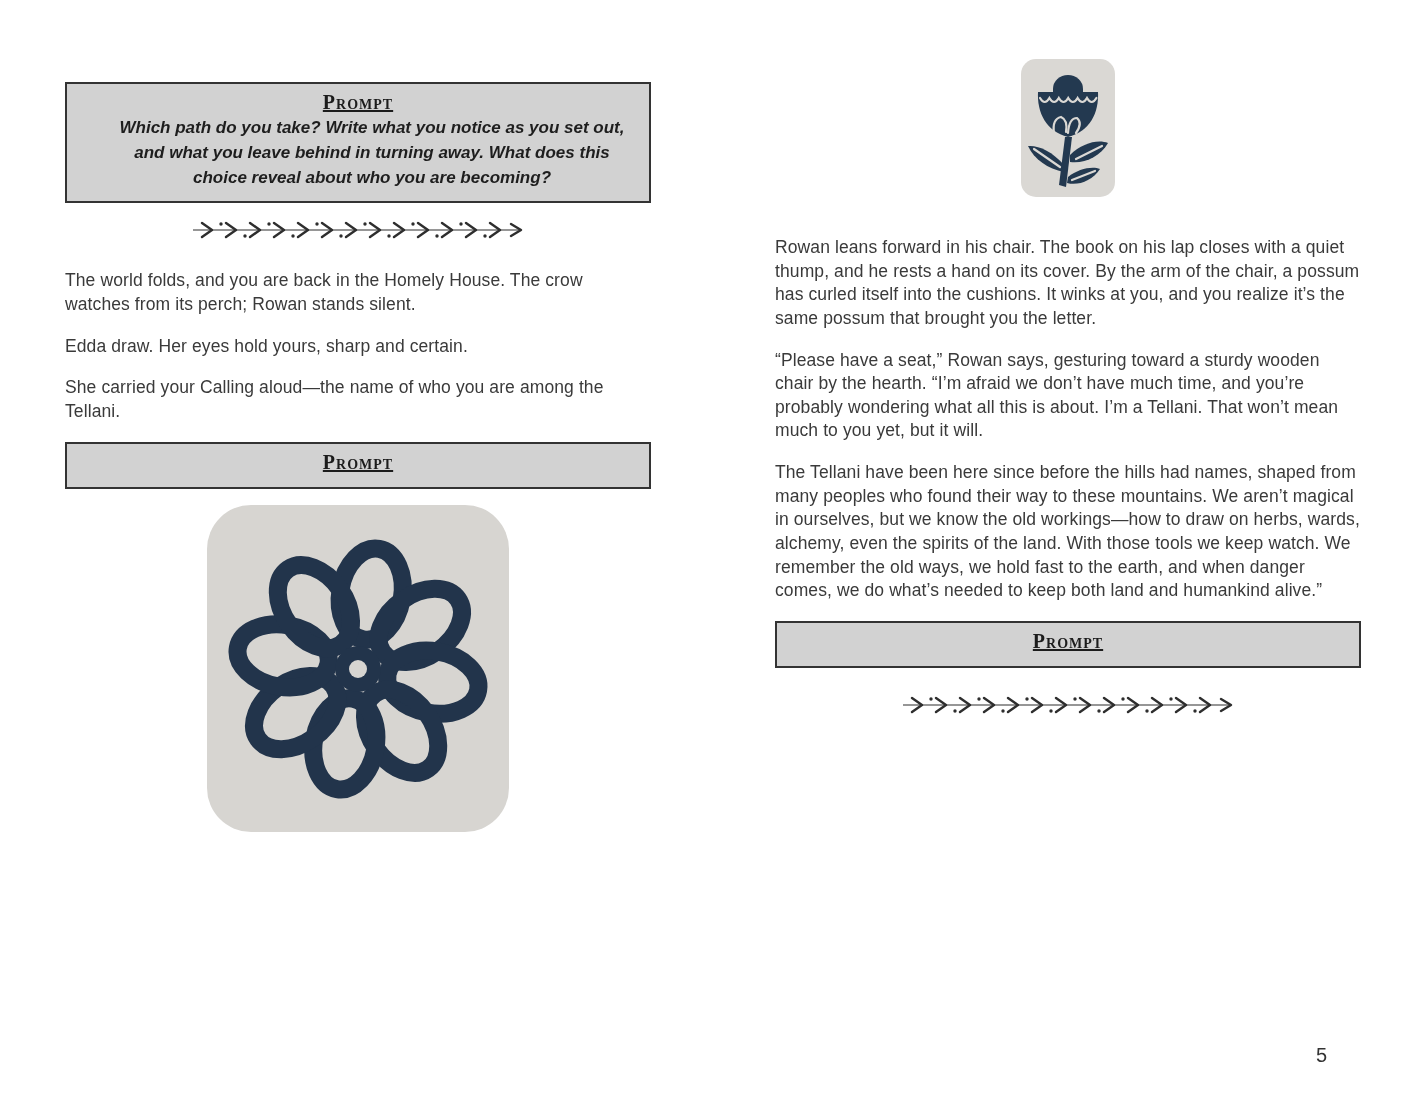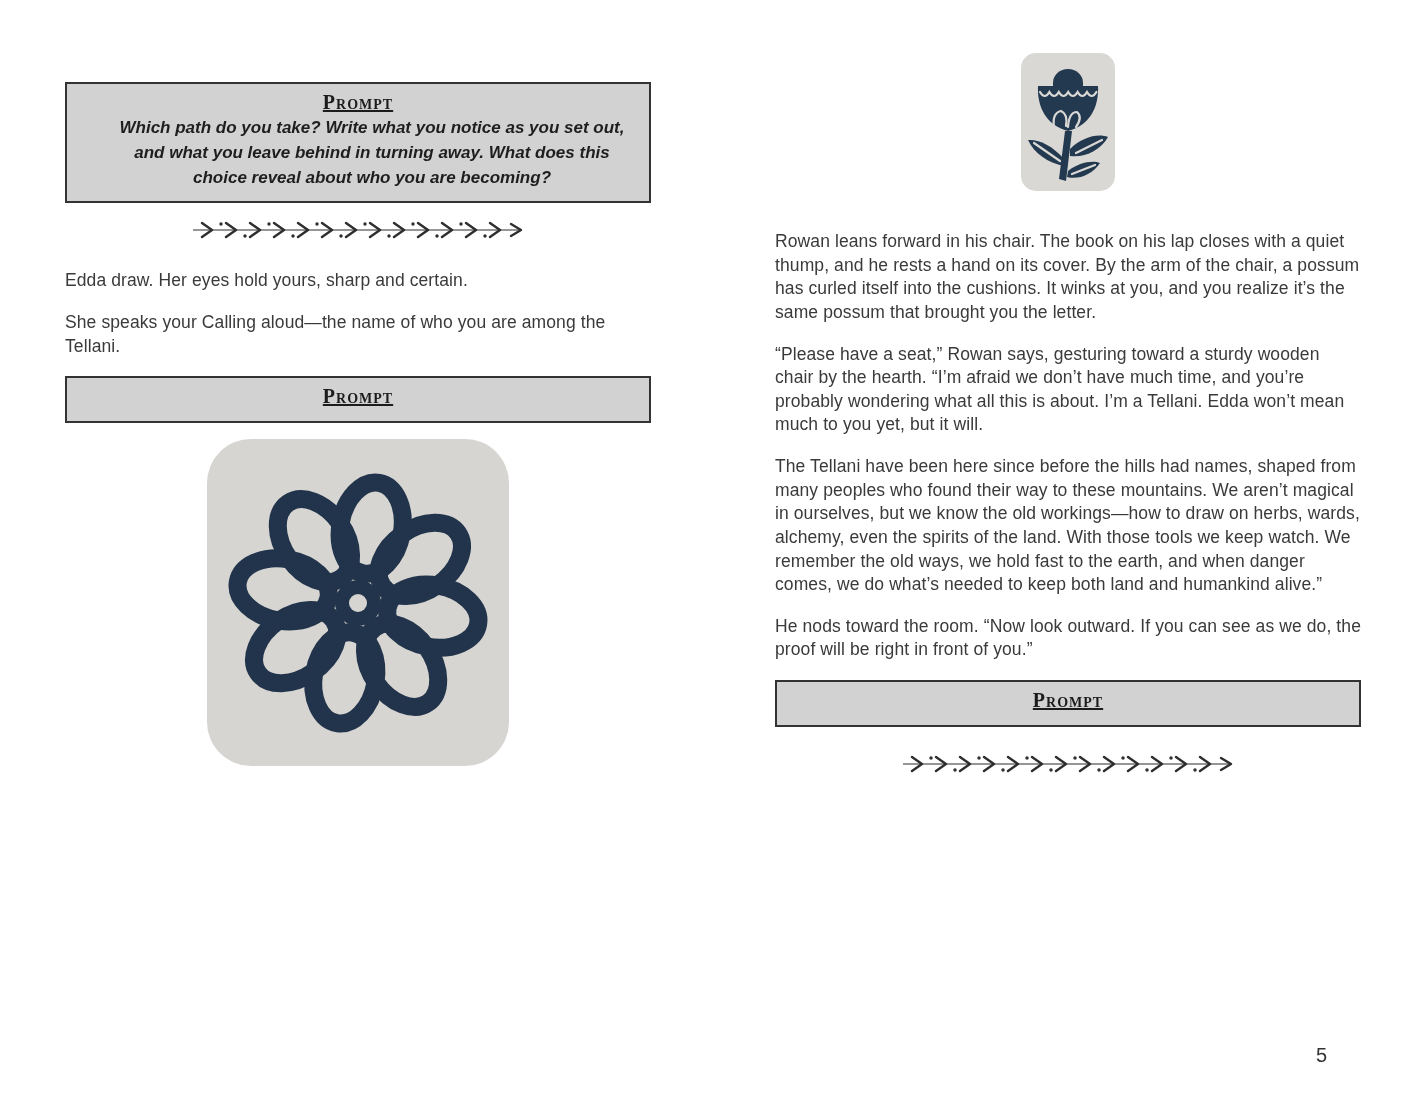--- a/index.html
+++ b/index.html
@@ -3,21 +3,21 @@
 <meta charset="utf-8">
 <style>
   html,body { margin:0; padding:0; background:#ffffff; }
   .page {
     position:relative; width:1419px; height:1097px;
     background:#ffffff; overflow:hidden;
     font-family:"Liberation Sans", sans-serif;
   }
   .col { position:absolute; }
   .col-left  { left:65px;  top:82px; width:586px; }
-  .col-right { left:775px; top:52px; width:586px; }
+  .col-right { left:775px; top:58px; width:586px; }
 
   .prompt-box {
     background:#d2d2d2;
     border:2.5px solid #333333;
     padding:7px 22px 11px;
     text-align:center;
     box-sizing:border-box;
   }
   .prompt-title {
     font-family:"Liberation Serif", serif;
@@ -85,22 +85,23 @@
             <circle cx="196" cy="17" r="1.7"></circle>
             <circle cx="220" cy="5" r="1.7"></circle>
           <circle cx="244" cy="17" r="1.7"></circle>
             <circle cx="268" cy="5" r="1.7"></circle>
             <circle cx="292" cy="17" r="1.7"></circle>
         </g>
       </svg>
     </div>
 
     <div class="story">
+      <p>The world folds, and you are back in the Homely House. The crow watches from its perch; Rowan stands silent.</p>
       <p>Edda draw. Her eyes hold yours, sharp and certain.</p>
-      <p>She speaks your Calling aloud—the name of who you are among the Tellani.</p>
+      <p>She carried your Calling aloud—the name of who you are among the Tellani.</p>
     </div>
 
     <div class="prompt-box box2">
       <div class="prompt-title">Prompt</div>
     </div>
 
     <div class="figure-wrap flower-figure">
       <svg width="310" height="335" viewBox="0 0 310 335">
         <rect x="4" y="4" width="302" height="327" rx="44" fill="#d7d5d1"></rect>
         <g transform="translate(155,168)">
@@ -140,23 +141,22 @@
           <path d="M48,75 q1,-15 9,-15 q6,5 -1,15"></path>
           <path d="M14,91 L40,109"></path>
           <path d="M82,88 L56,101"></path>
           <path d="M75,113 L52,122"></path>
         </g>
       </svg>
     </div>
 
     <div class="story">
       <p>Rowan leans forward in his chair. The book on his lap closes with a quiet thump, and he rests a hand on its cover. By the arm of the chair, a possum has curled itself into the cushions. It winks at you, and you realize it’s the same possum that brought you the letter.</p>
-      <p>“Please have a seat,” Rowan says, gesturing toward a sturdy wooden chair by the hearth. “I’m afraid we don’t have much time, and you’re probably wondering what all this is about. I’m a Tellani. Edda won’t mean much to you yet, but it will.</p>
+      <p>“Please have a seat,” Rowan says, gesturing toward a sturdy wooden chair by the hearth. “I’m afraid we don’t have much time, and you’re probably wondering what all this is about. I’m a Tellani. That won’t mean much to you yet, but it will.</p>
       <p>The Tellani have been here since before the hills had names, shaped from many peoples who found their way to these mountains. We aren’t magical in ourselves, but we know the old workings—how to draw on herbs, wards, alchemy, even the spirits of the land. With those tools we keep watch. We remember the old ways, we hold fast to the earth, and when danger comes, we do what’s needed to keep both land and humankind alive.”</p>
-      <p>He nods toward the room. “Now look outward. If you can see as we do, the proof will be right in front of you.”</p>
     </div>
 
     <div class="prompt-box">
       <div class="prompt-title">Prompt</div>
     </div>
 
     <div class="divider-wrap-right">
       <svg class="divider-svg" width="330" height="22" viewBox="0 0 330 22">
         <line x1="0" y1="11" x2="326" y2="11" stroke="#2e2e2e" stroke-width="1.2"></line>
         <path fill="none" stroke="#2e2e2e" stroke-width="2.4" stroke-linecap="round" stroke-linejoin="round" d="M9,4 L19,11 L9,18 M33,4 L43,11 L33,18 M57,4 L67,11 L57,18 M81,4 L91,11 L81,18 M105,4 L115,11 L105,18 M129,4 L139,11 L129,18 M153,4 L163,11 L153,18 M177,4 L187,11 L177,18 M201,4 L211,11 L201,18 M225,4 L235,11 L225,18 M249,4 L259,11 L249,18 M273,4 L283,11 L273,18 M297,4 L307,11 L297,18 M318,5 L328,11 L318,17"></path>

